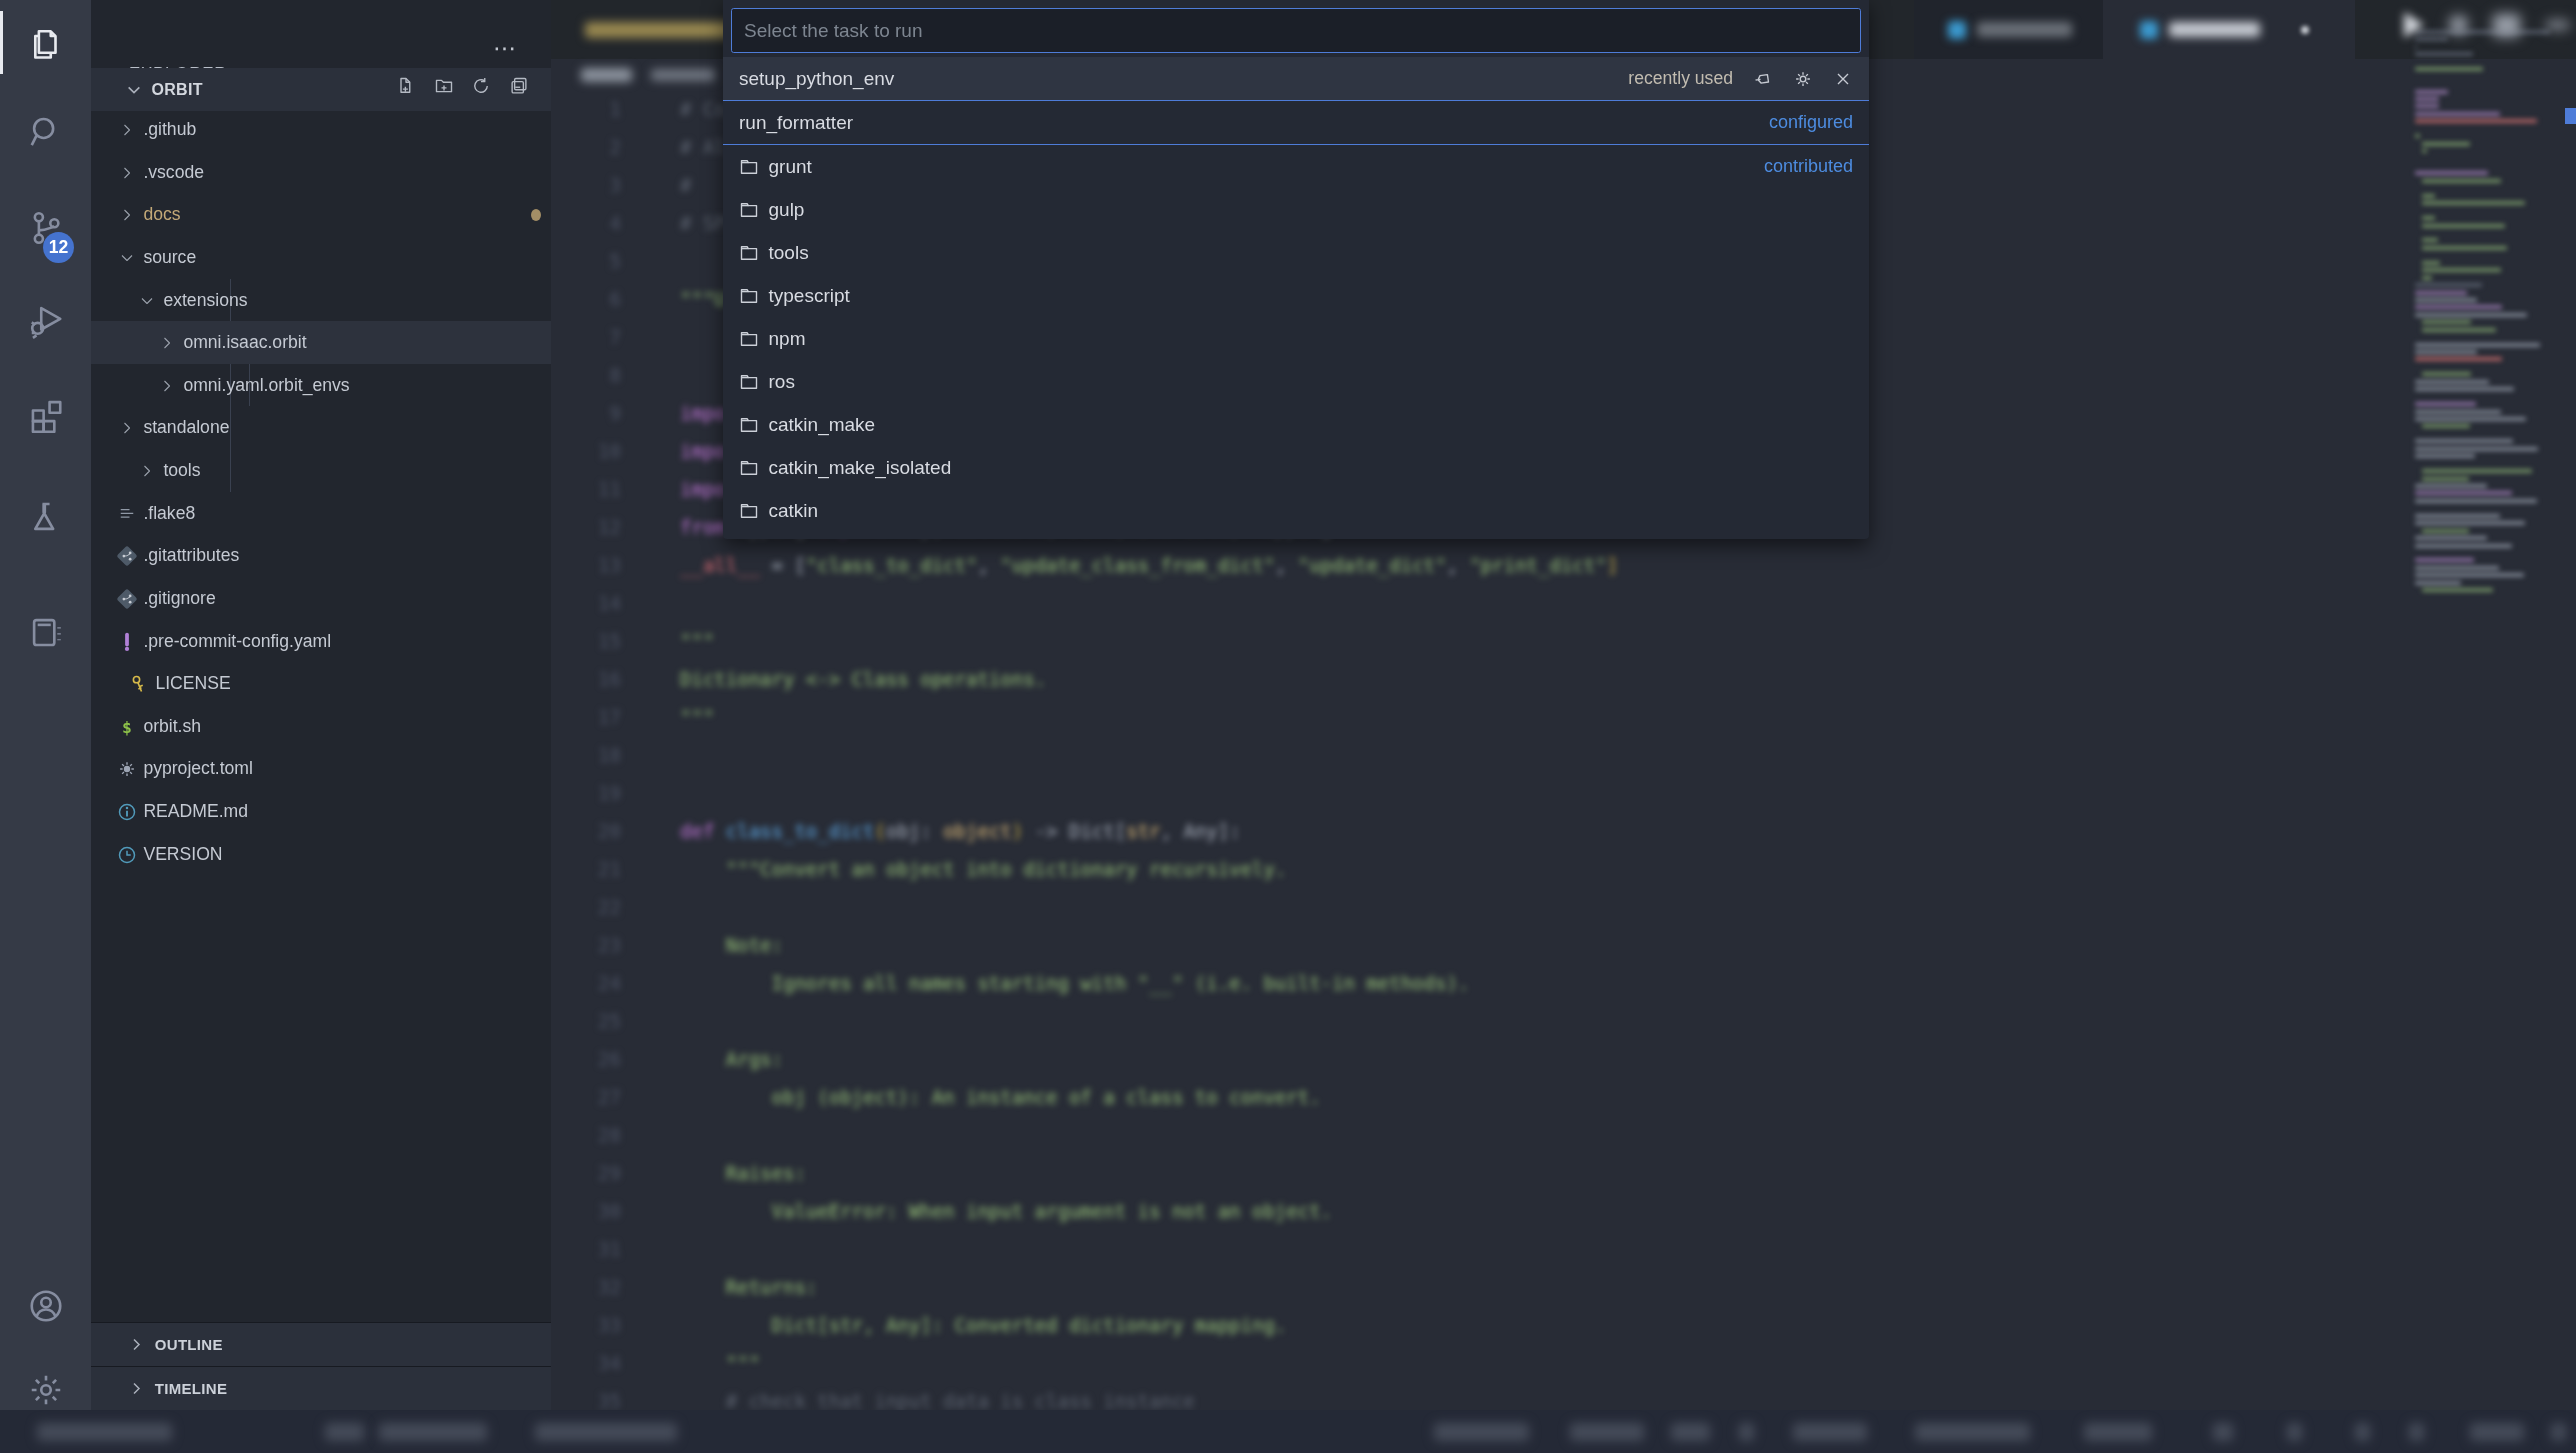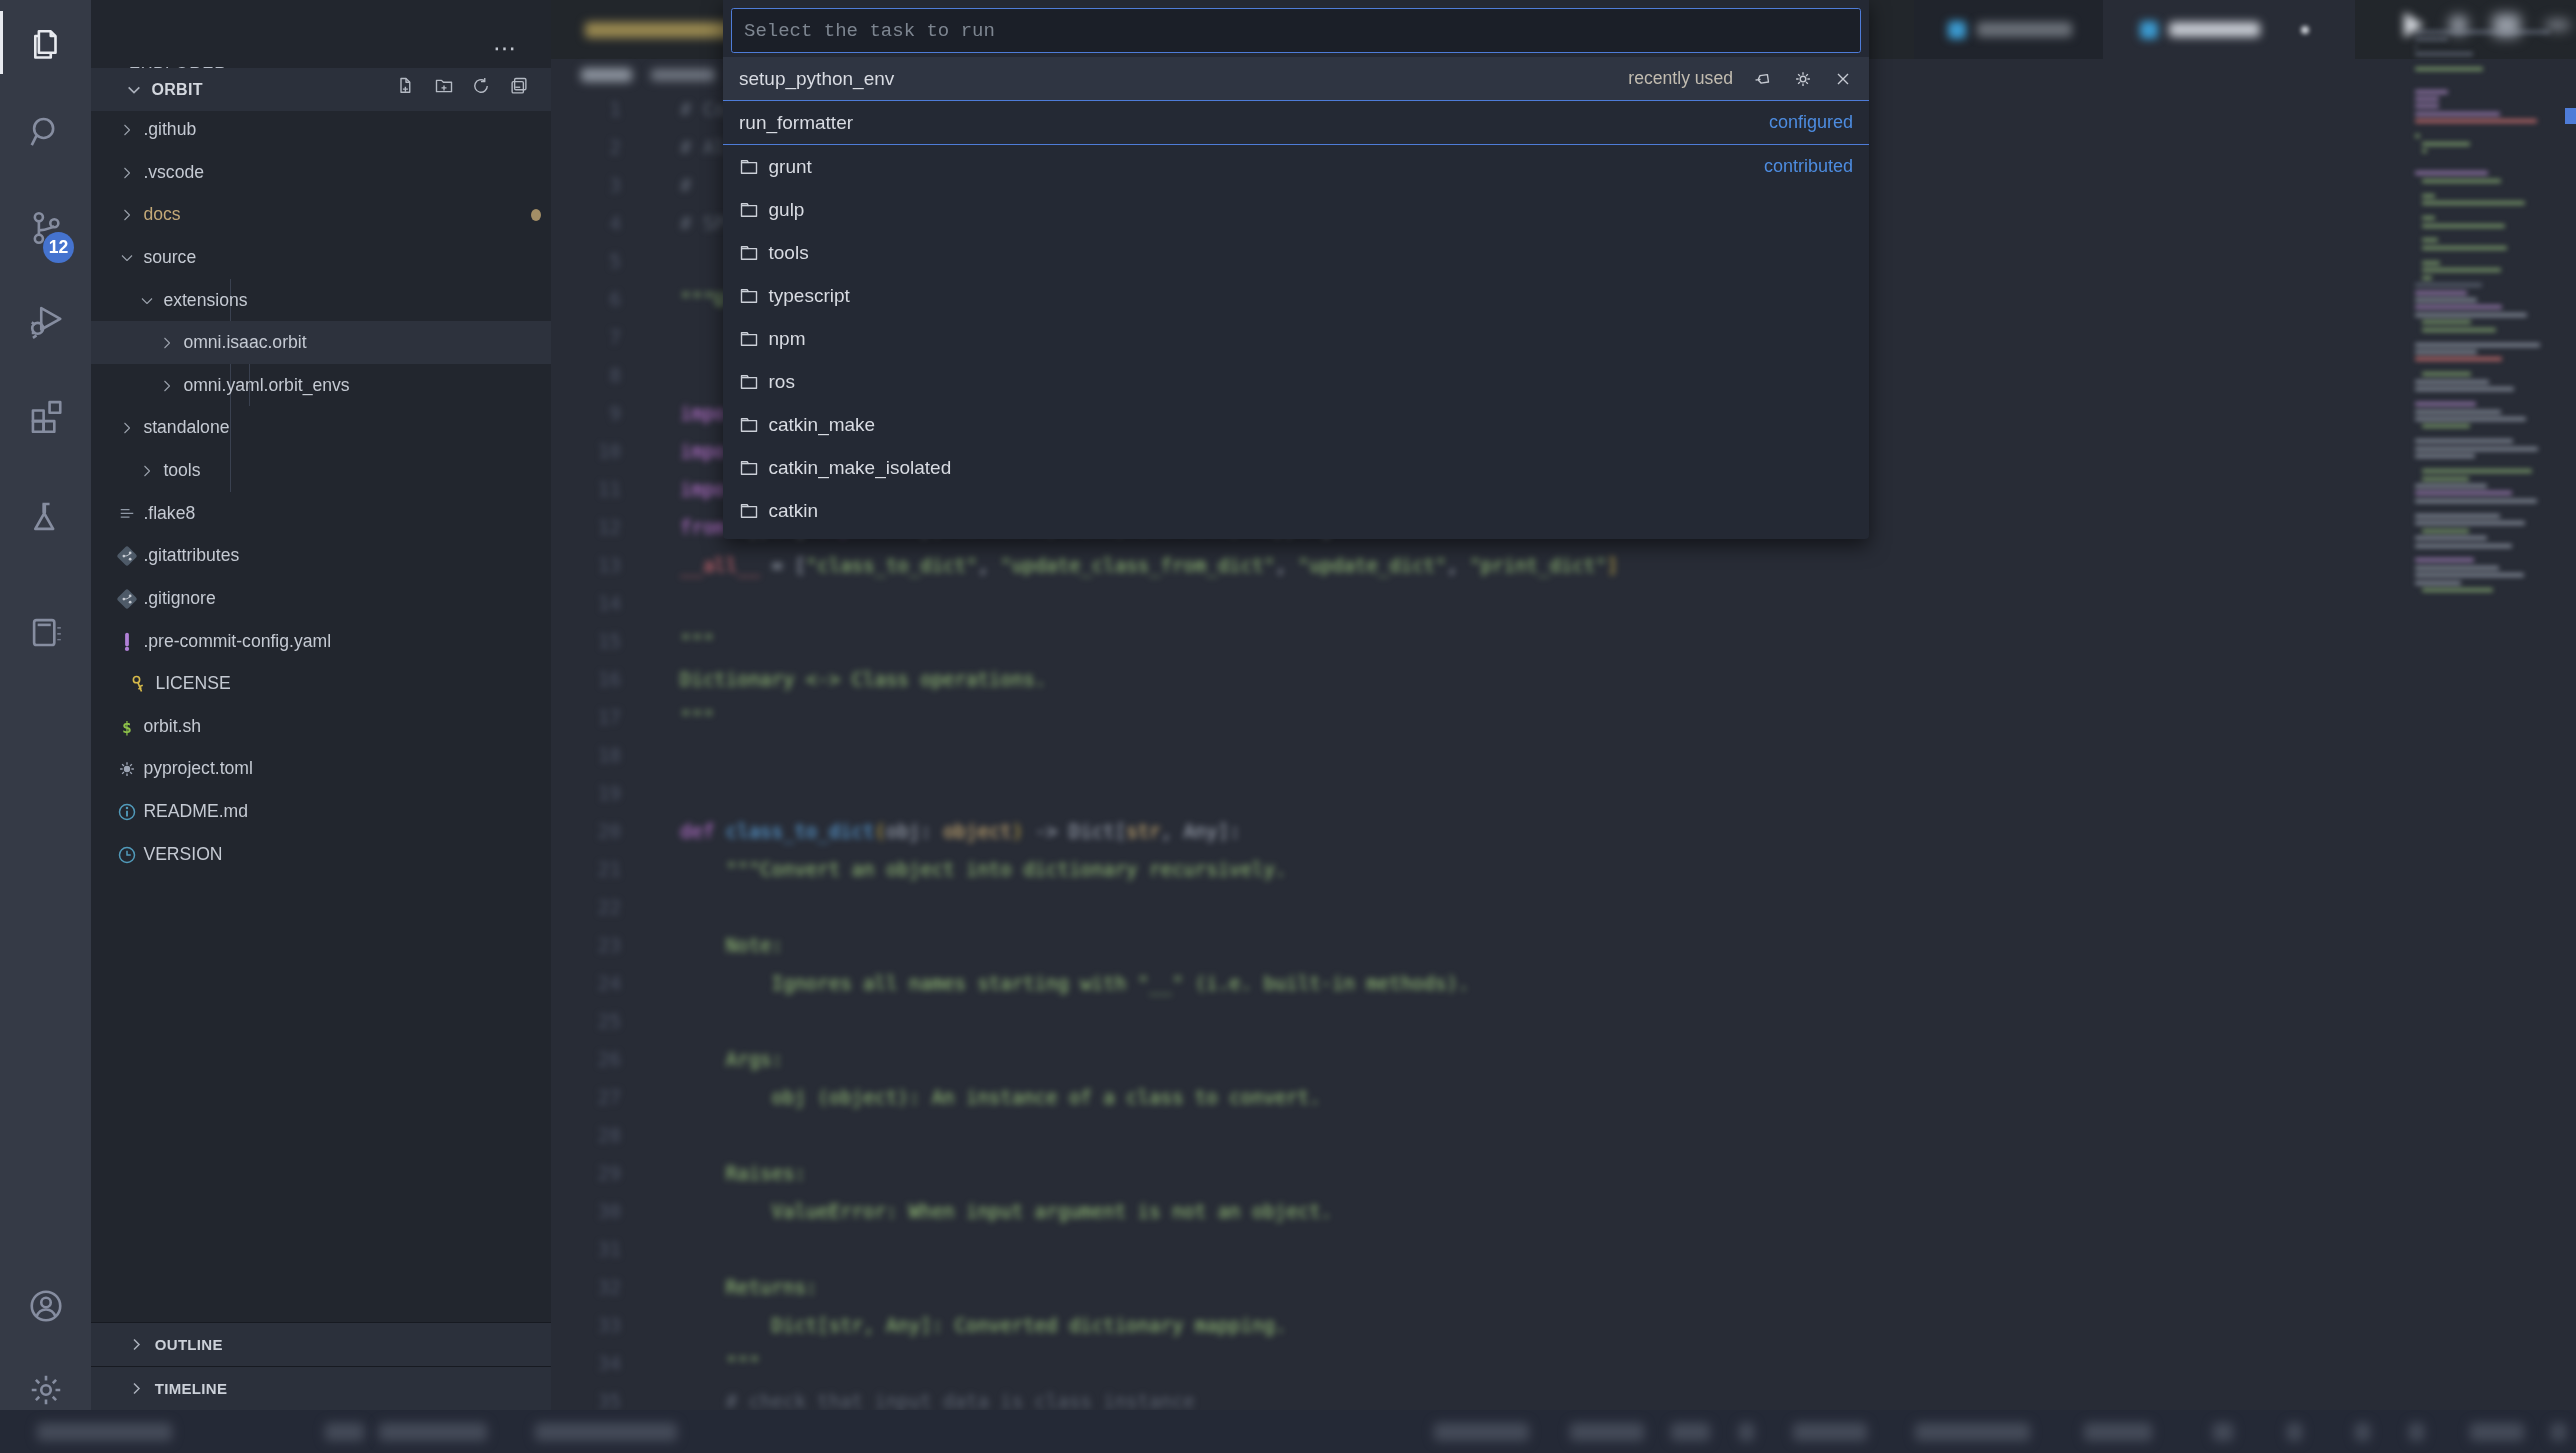--- a/index.html
+++ b/index.html
@@ -53,21 +53,21 @@
   .play-tri{width:0;height:0;border-left:20px solid #d2d6dc;border-top:13px solid transparent;border-bottom:13px solid transparent;}
   
   .status-bar{position:absolute;left:0;top:1410px;width:2576px;height:43px;background:#242936;}
   .st-blob{position:absolute;top:13px;height:17.6px;border-radius:4px;background:#454b59;filter:blur(5.4px);}
   
   .quick-pick{position:absolute;left:723px;top:0;width:1146px;background:#242934;z-index:50;
               box-shadow:0 6.8px 20px rgba(0,0,0,.55);border-radius:0 0 4px 4px;padding-bottom:6.8px;}
   .qp-input{margin:8px 8px 4px 8px;height:43px;background:#1b1f28;border:1.4px solid #4e7cd8;border-radius:2.7px;
             display:flex;align-items:center;}
   .qp-input input{width:100%;background:transparent;border:none;outline:none;color:#fde047;
-                  font-size:19px;padding:0 12px;font-family:Liberation Mono, monospace;}
+                  font-size:19px;padding:0 12px;font-family:Liberation Sans, sans-serif;}
   .qp-input input::placeholder{color:#7d8590;}
   .qp-row{position:relative;height:43px;display:flex;align-items:center;padding:0 16px;cursor:pointer;}
   .qp-row.selected{background:#2f3542;}
   .qp-row.sep-after{border-bottom:1.4px solid #4e7cd8;}
   .qp-row .qp-label{font-size:19px;color:#d8dbe2;}
   .qp-row .qp-desc{margin-left:auto;display:flex;align-items:center;gap:20px;color:#c2bcb0;font-size:17.6px;}
   .qp-row .qp-badge{margin-left:auto;color:#4d8ce0;font-size:18px;}
   .qp-row .foldericon{margin-right:9.5px;display:flex;color:#ccd0d8;}
   .qp-acticons{display:flex;gap:20px;color:#c6cad2;align-items:center;}
   svg{display:block;}

